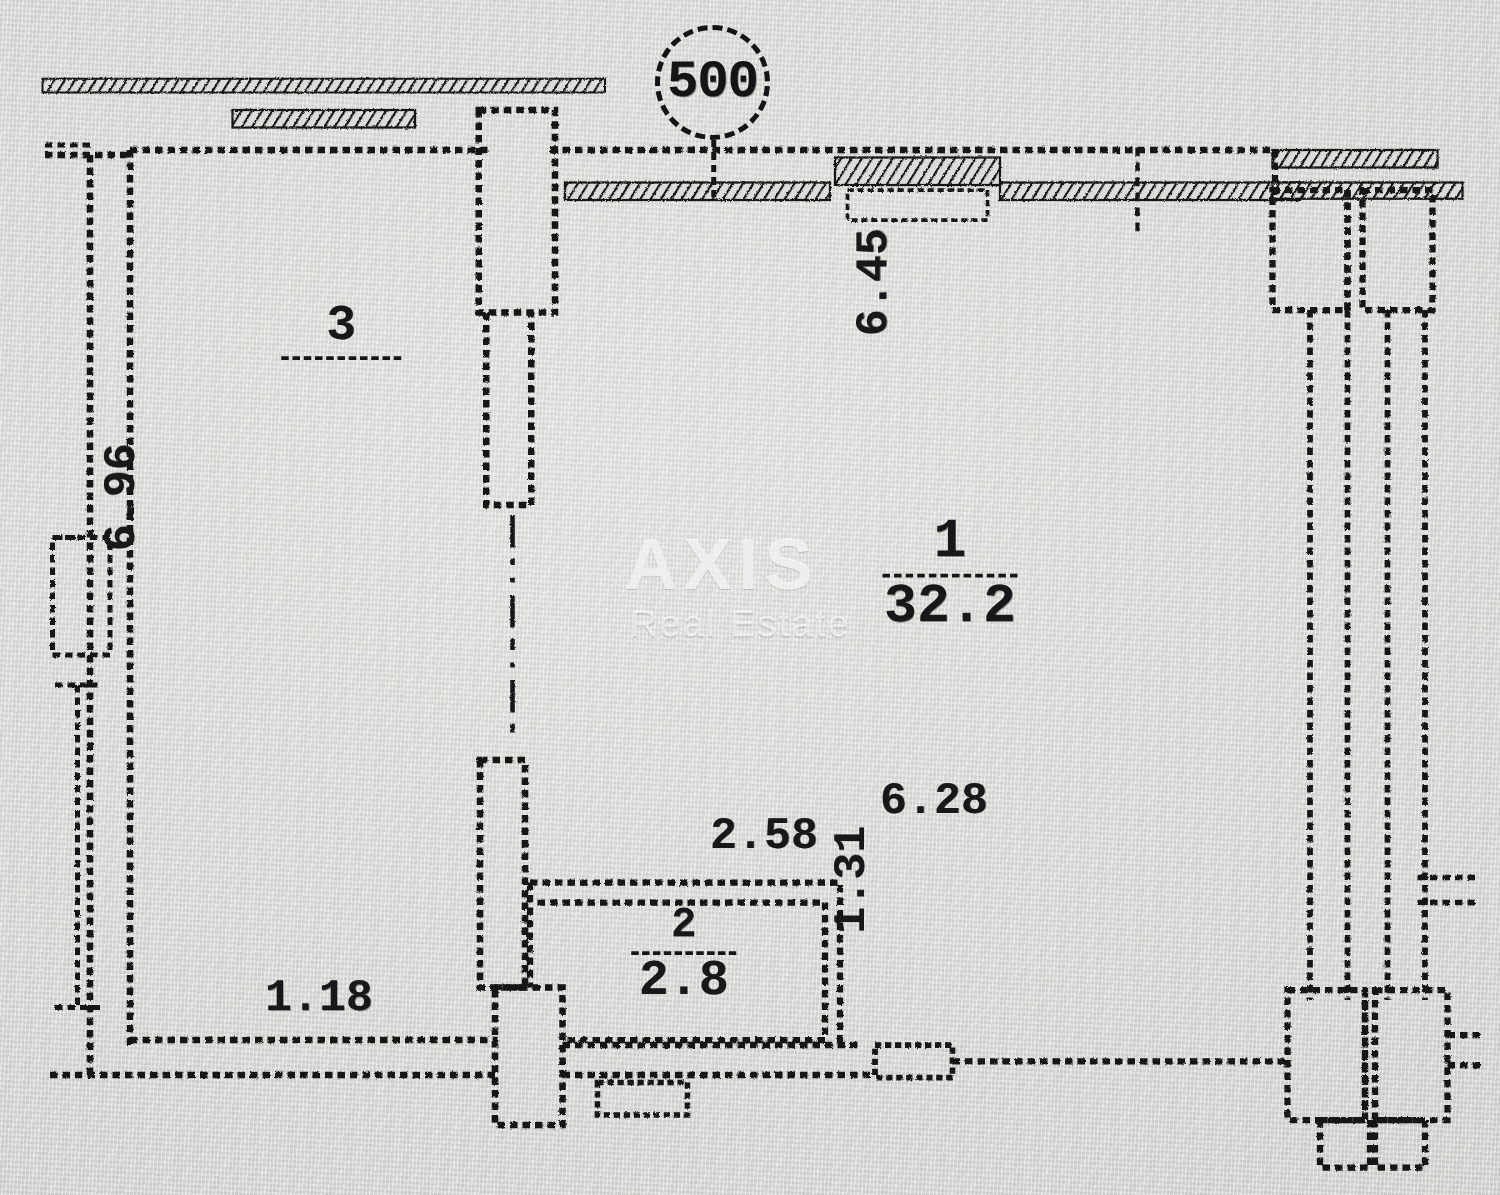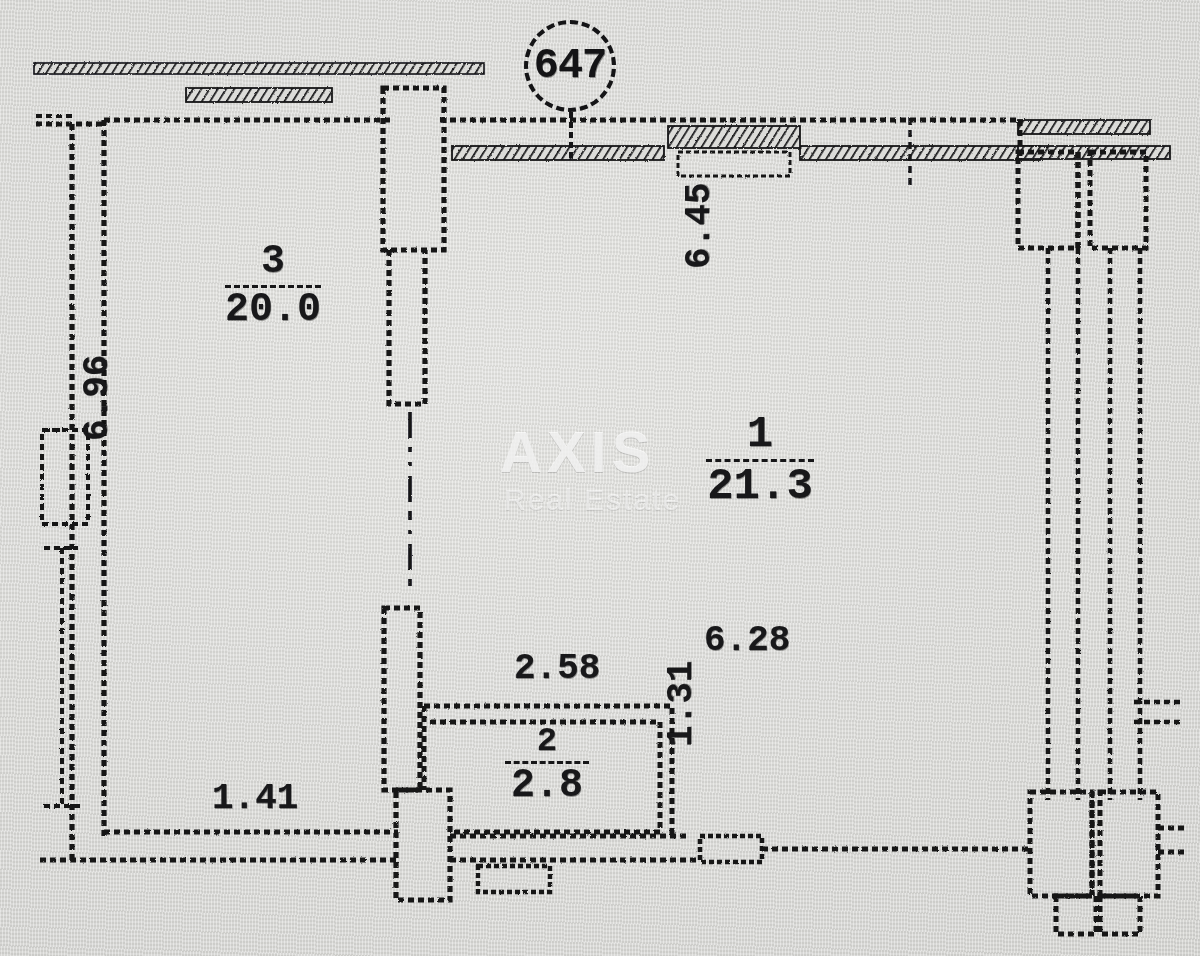--- a/index.html
+++ b/index.html
@@ -250,48 +250,47 @@
       </g>
 
       <g stroke="#151517" stroke-width="4" fill="none">
         <line x1="36" y1="116" x2="72" y2="116" stroke-dasharray="6 4"></line>
       </g>
 
     </g>
   </svg>
 
   <div class="stamp" style="left:524px; top:20px;">
-    <span>647</span>
+    <span>500</span>
   </div>
 
   <div style="position:absolute; left:569px; top:112px; width:4px; height:46px; background:repeating-linear-gradient(#151517 0 6px, transparent 6px 10px);"></div>
 
   <div class="roomblk" style="left:198px; top:242px; width:150px;">
     <div class="num">3</div>
     <div class="rule" style="width:96px;"></div>
-    <div class="area">20.0</div>
   </div>
 
   <div class="roomblk big" style="left:682px; top:412px; width:156px;">
     <div class="num">1</div>
     <div class="rule" style="width:108px;"></div>
-    <div class="area">21.3</div>
+    <div class="area">32.2</div>
   </div>
 
   <div class="roomblk small" style="left:488px; top:724px; width:118px;">
     <div class="num">2</div>
     <div class="rule" style="width:84px; border-top-width:3px;"></div>
     <div class="area">2.8</div>
   </div>
 
   <div class="lbl dim dim-rot-up" style="left:118px; top:400px;">6.96</div>
 
-  <div class="lbl dim" style="left:212px; top:778px;">1.41</div>
-
-  <div class="lbl dim" style="left:514px; top:648px;">2.58</div>
+  <div class="lbl dim" style="left:212px; top:778px;">1.18</div>
+
+  <div class="lbl dim" style="left:568px; top:648px;">2.58</div>
 
   <div class="lbl dim dim-rot-up" style="left:720px; top:228px;">6.45</div>
 
   <div class="lbl dim" style="left:704px; top:620px;">6.28</div>
 
   <div class="lbl dim dim-rot-up" style="left:702px; top:706px;">1.31</div>
 
 </div>
 
 </body></html>

